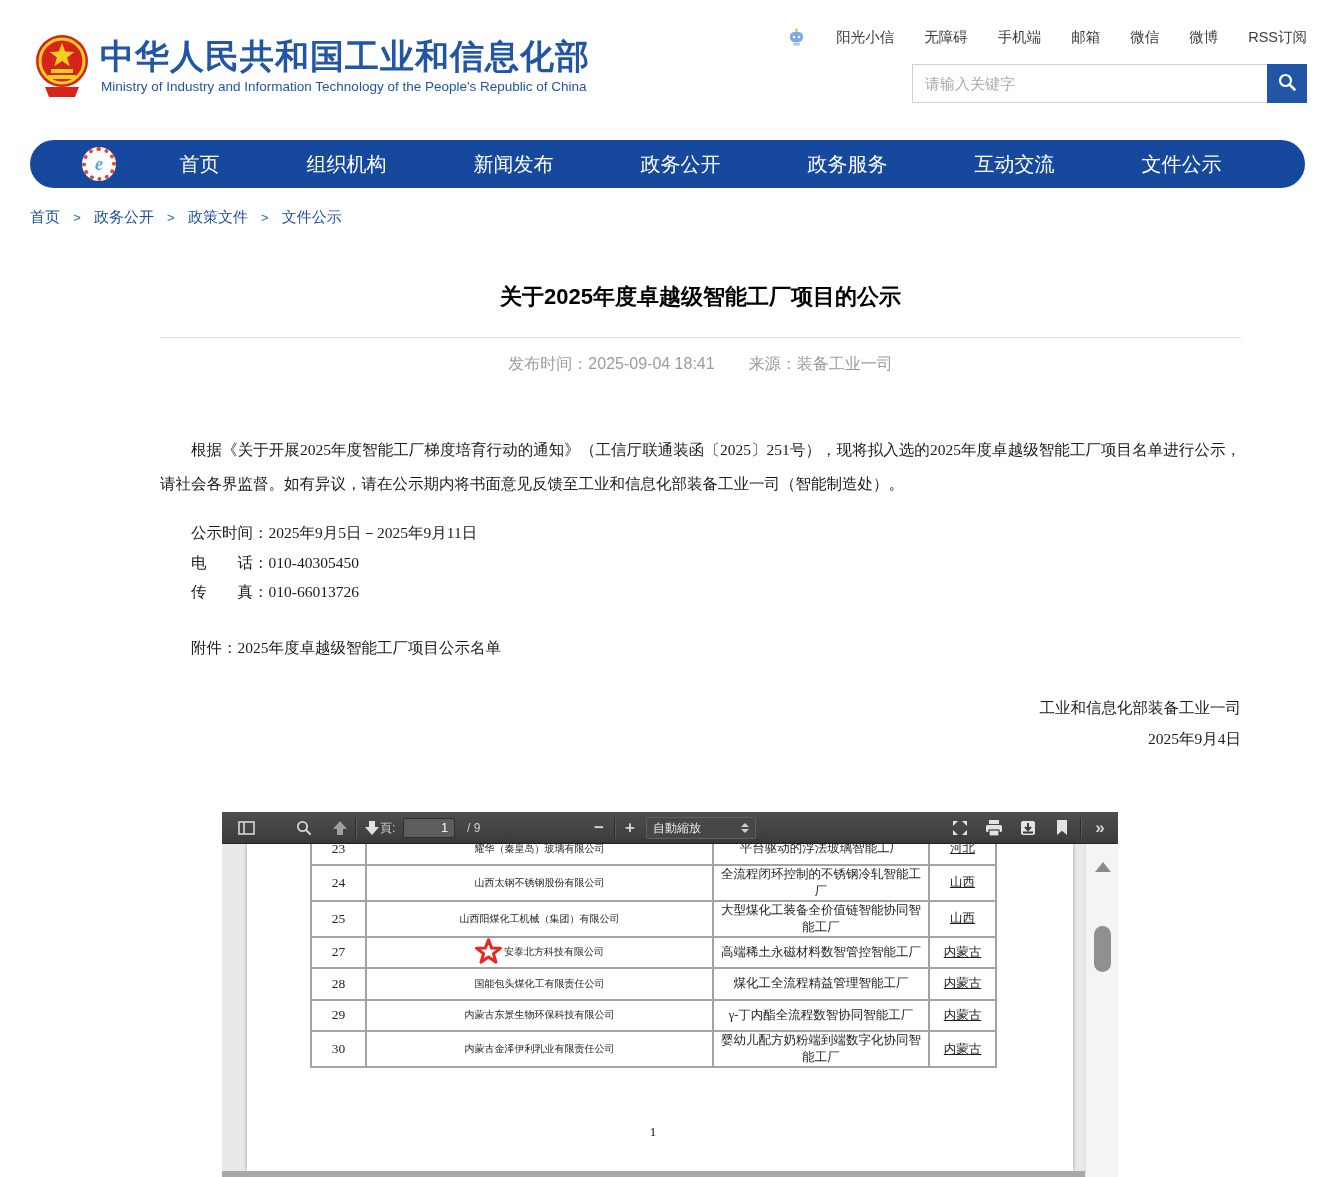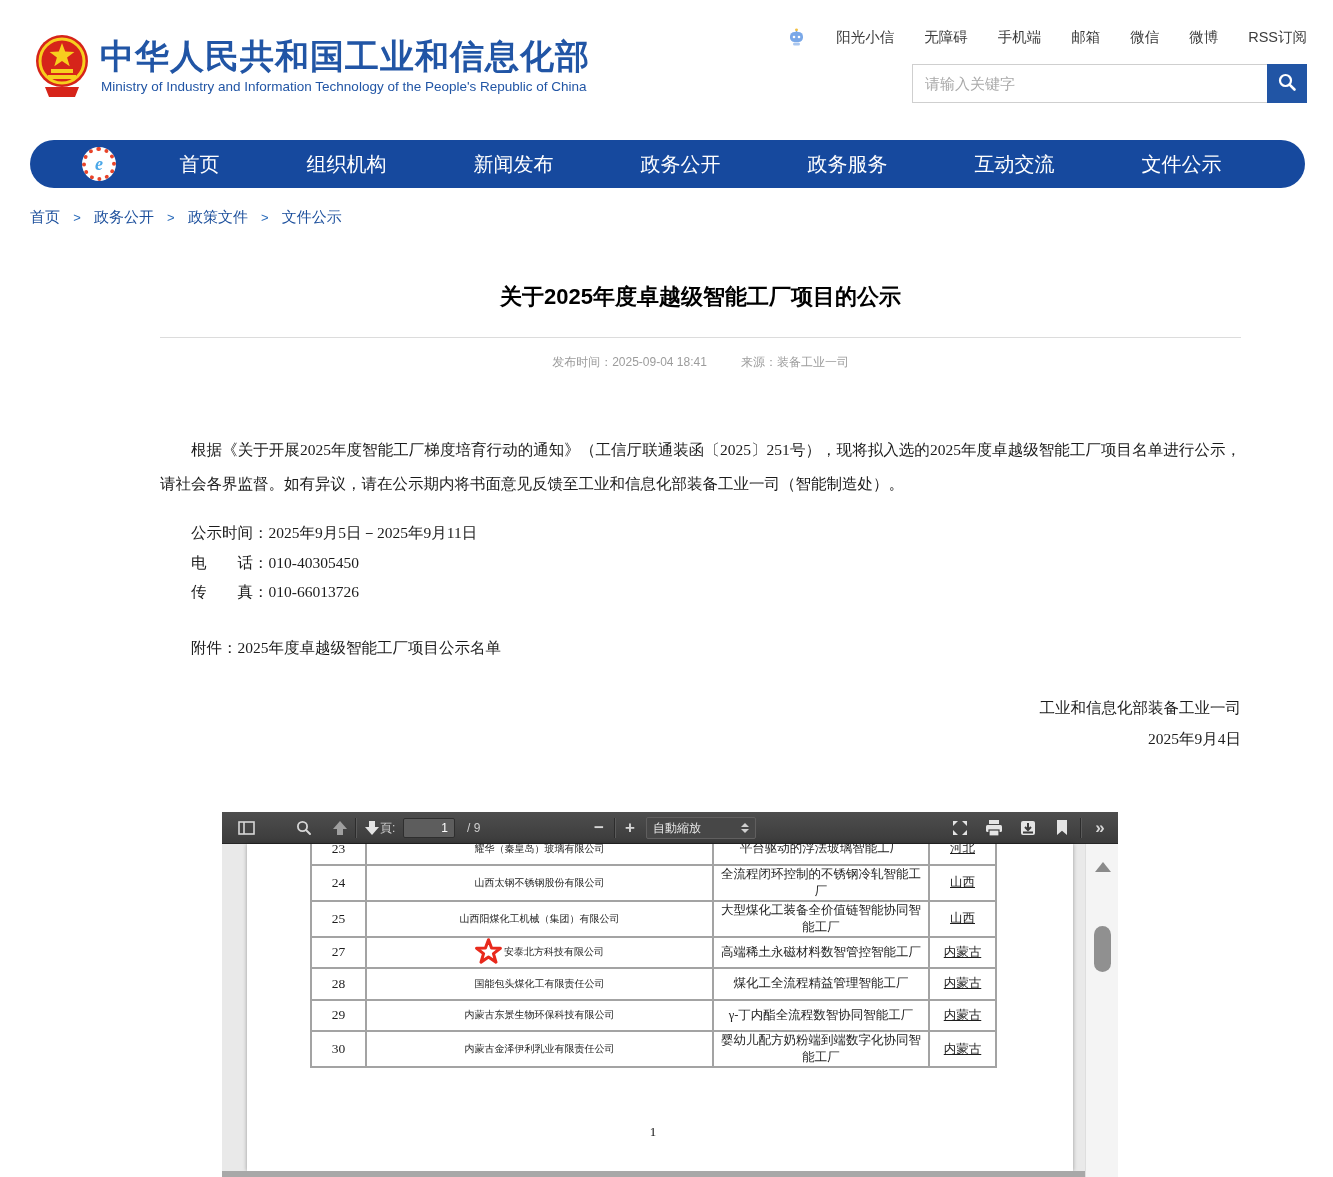--- a/index.html
+++ b/index.html
@@ -36,21 +36,21 @@
   
   .breadcrumb { position:absolute; left:30px; top:208px; font-size:15px; color:#1c4f9c; }
   .breadcrumb .crumb { cursor:pointer; }
   .breadcrumb .sep { margin:0 9px; color:#2a6bba; font-size:13px; }
 
   
   .article { position:absolute; left:127px; top:270px; width:1081px; height:540px;margin-left:33px; }
   .a-title { position:absolute; top:12px; width:100%; text-align:center; font-size:22px;
              font-weight:bold; color:#000; }
   .divider { position:absolute; top:67px; width:100%; border-top:1px solid #dcdcdc; }
-  .meta { position:absolute; top:84px; width:100%; text-align:center; font-size:12px; color:#9c9c9c; }
+  .meta { position:absolute; top:84px; width:100%; text-align:center; font-size:16px; color:#9c9c9c; }
   .meta .gap { display:inline-block; width:34px; }
   .doc-serif { font-family:"Liberation Serif","DejaVu Serif", serif; }
   .para { position:absolute; top:163px; width:100%; font-size:15.5px; color:#1b1b1b;
           line-height:33.5px; text-indent:2em; text-align:justify; }
   .c-line { position:absolute; left:0; width:100%; font-size:15.5px; color:#1b1b1b; padding-left:2em; }
   .l1 { top:253px; } .l2 { top:283px; } .l3 { top:312px; }
   .attach { top:368px; }
   .attach a { color:#1b1b1b; text-decoration:none; cursor:pointer; }
   .sig { position:absolute; top:428px; right:0; font-size:15.5px; color:#1b1b1b; }
   .sdate { position:absolute; top:459px; right:0; font-size:15.5px; color:#1b1b1b; }

